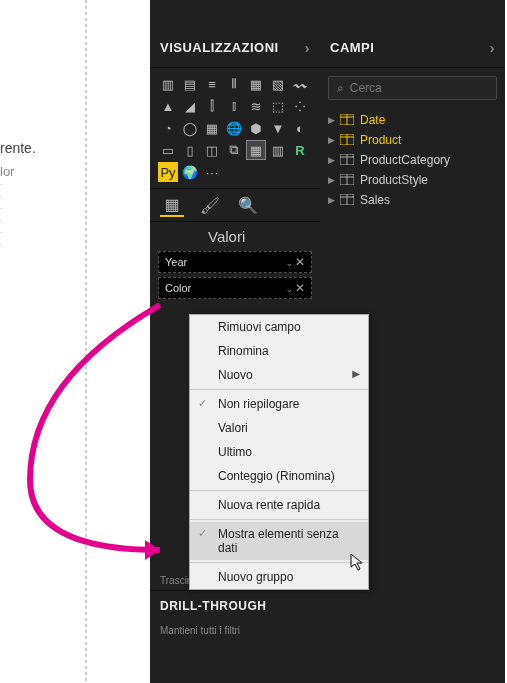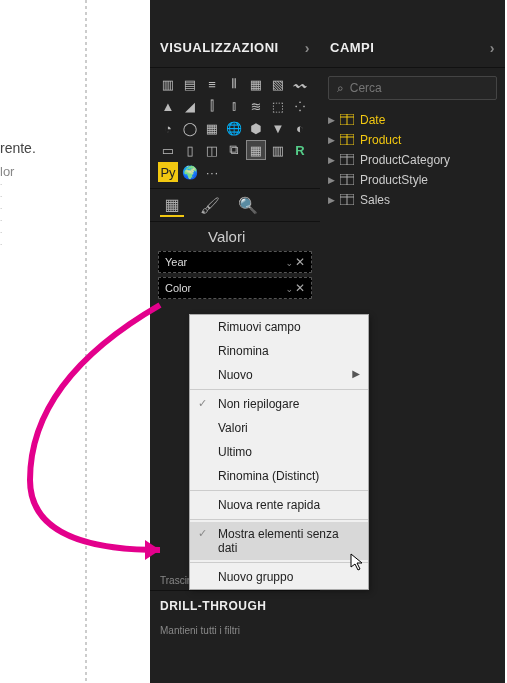--- a/index.html
+++ b/index.html
@@ -196,21 +196,21 @@
 </div>
 
 <div class="ctx-menu">
   <div class="ctx-item"><span>Rimuovi campo</span></div>
   <div class="ctx-item"><span>Rinomina</span></div>
   <div class="ctx-item"><span>Nuovo</span><span class="sub">▶</span></div>
   <div class="ctx-sep"></div>
   <div class="ctx-item"><span class="chk">✓</span><span>Non riepilogare</span></div>
   <div class="ctx-item"><span>Valori</span></div>
   <div class="ctx-item"><span>Ultimo</span></div>
-  <div class="ctx-item"><span>Rinomina (Distinct)</span></div>
+  <div class="ctx-item"><span>Conteggio (Rinomina)</span></div>
   <div class="ctx-sep"></div>
   <div class="ctx-item"><span>Nuova rente rapida</span></div>
   <div class="ctx-sep"></div>
   <div class="ctx-item hov"><span class="chk">✓</span><span>Mostra elementi senza dati</span></div>
   <div class="ctx-sep"></div>
   <div class="ctx-item"><span>Nuovo gruppo</span></div>
 </div>
 
 <svg class="arrow-svg" viewBox="0 0 200 280">
   <path d="M 150 5 Q 20 80 20 180 Q 20 250 150 250" stroke="#E3008C" stroke-width="6" fill="none"></path>

